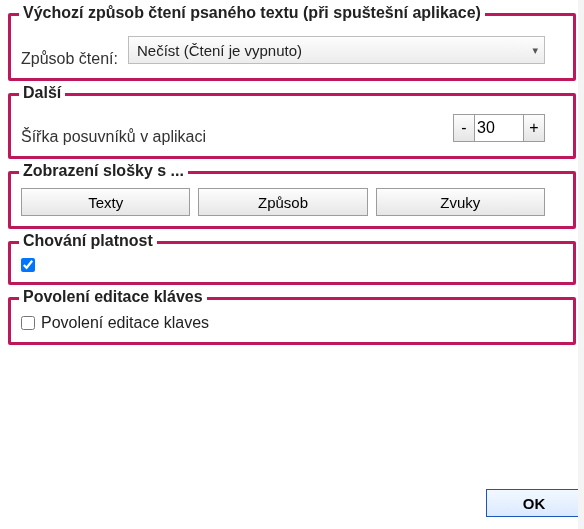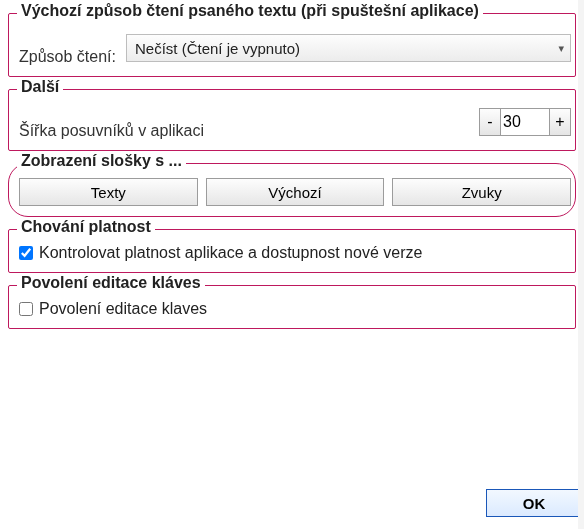--- a/index.html
+++ b/index.html
@@ -18,24 +18,24 @@
     position: relative;
     width: 584px;
     height: 529px;
     box-sizing: border-box;
     padding: 5px 8px 8px 8px;
   }
 
   
   .group {
     position: relative;
-    border: 1px solid #be185d;
+    border: 3px solid #be185d;
     border-radius: 2px;
     margin: 0 0 6px 0;
-    padding: 10px 4px 10px 10px;
+    padding: 10px 28px 10px 10px;
   }
 
   .group-legend {
     position: absolute;
     top: -12px;
     left: 8px;
     background: #ffffff;
     padding: 0 4px;
     font-weight: bold;
     font-size: 16px;
@@ -192,34 +192,33 @@
     <div class="row-spread" style="margin-top:4px;">
       <div class="label">Šířka posuvníků v aplikaci</div>
       <div class="stepper">
         <button>-</button>
         <input type="text" value="30" style="">
         <button>+</button>
       </div>
     </div>
   </div>
 
-  <div class="group" style="margin-top:12px;border-radius:20px;">
+  <div class="group" style="margin-top:12px;">
     <div class="group-legend">Zobrazení slošky s ...</div>
     <div class="tri-buttons" style="margin-top:4px;">
       <button>Texty</button>
-      <button>Výchozí</button>
+      <button>Způsob</button>
       <button>Zvuky</button>
     </div>
   </div>
 
   <div class="group" style="margin-top:12px;">
     <div class="group-legend">Chování platnost</div>
     <div class="chk-row" style="margin-top:4px;">
       <input type="checkbox" id="chk-upd" checked="" style="">
-      <label for="chk-upd">Kontrolovat platnost aplikace a dostupnost nové verze</label>
     </div>
   </div>
 
   <div class="group" style="margin-top:12px;">
     <div class="group-legend">Povolení editace kláves</div>
     <div class="chk-row" style="margin-top:4px;">
       <input type="checkbox" id="chk-keys" style="">
       <label for="chk-keys">Povolení editace klaves</label>
     </div>
   </div>

